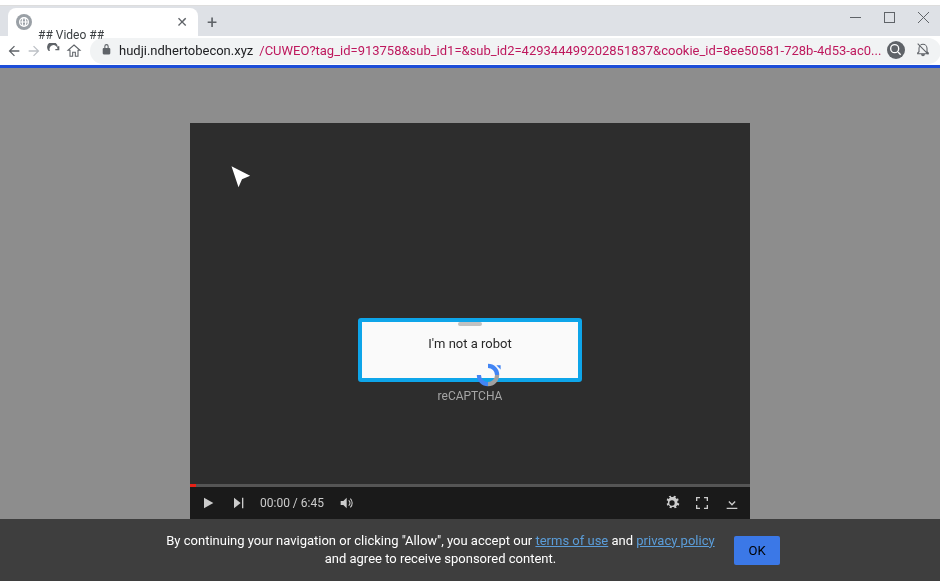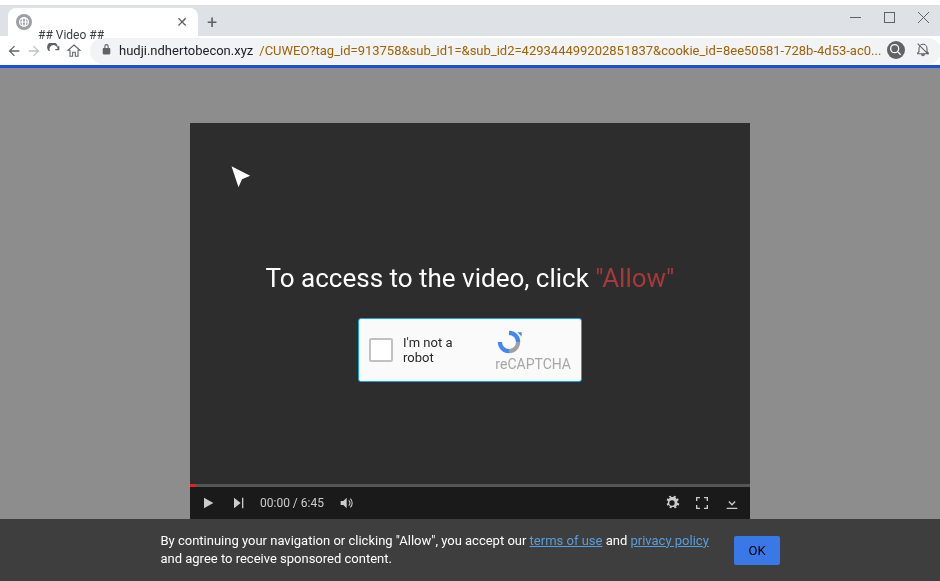--- a/index.html
+++ b/index.html
@@ -17,49 +17,49 @@
 .win-controls { position: absolute; right: 0; top: -6px; display: flex; height: 34px; }
 .win-btn { width: 34px; display: flex; align-items: center; justify-content: center; color: #5f6368; cursor: pointer; }
 .win-btn svg { width: 11px; height: 11px; }
 
 .toolbar { height: 32px; background: #fff; display: flex; align-items: center; padding: 0 6px; gap: 4px; border-bottom: 3px solid #1d4ed8; }
 .nav-btn { width: 28px; height: 28px; display: flex; align-items: center; justify-content: center; color: #5f6368; cursor: pointer; border-radius: 50%; }
 .nav-btn.disabled { color: #bdc1c6; }
 .nav-btn svg { width: 16px; height: 16px; fill: currentColor; }
 .omnibox { flex: 1; height: 26px; background: #f1f3f4; border-radius: 13px; display: flex; align-items: center; padding: 0 10px; font-size: 13px; color: #202124; gap: 6px; margin: 0 4px; }
 .omnibox .lock { color: #5f6368; }
-.omnibox .url-path { color: #a16207; white-space: nowrap; overflow: hidden; text-overflow: ellipsis; flex: 1; }
+.omnibox .url-path { color: #be185d; white-space: nowrap; overflow: hidden; text-overflow: ellipsis; flex: 1; }
 .omnibox .right-icons { display: flex; gap: 10px; color: #5f6368; }
 .right-icons svg, .tool-icon svg { width: 16px; height: 16px; fill: currentColor; }
 
 .content { position: absolute; top: 68px; left: 0; right: 0; bottom: 0; background: #8d8d8d; display: flex; justify-content: center; padding-top: 55px; }
 
 .player { width: 560px; height: 396px; background: #2d2d2d; position: relative; }
 .cursor-icon { position: absolute; top: 40px; left: 38px; }
 .cursor-icon svg { width: 28px; height: 30px; fill: #fff; }
 
 .overlay-text { position: absolute; top: 140px; left: 0; right: 0; text-align: center; color: #fff; font-family: Georgia, serif; font-size: 26px; }
 .overlay-text .allow { color: #a63939; }
 
-.captcha { position: absolute; top: 195px; left: 50%; transform: translateX(-50%); width: 224px; height: 64px; background: #fafafa; border: 1px solid #0ea5e9; border-radius: 3px; display: flex; align-items: center; padding: 0 10px; gap: 10px; }
+.captcha { position: absolute; top: 195px; left: 50%; transform: translateX(-50%); width: 224px; height: 64px; background: #fafafa; border: 4px solid #0ea5e9; border-radius: 3px; display: flex; align-items: center; padding: 0 10px; gap: 10px; flex-direction: column; }
 .captcha-check { width: 24px; height: 24px; border: 2px solid #c1c1c1; border-radius: 2px; background: #fff; cursor: pointer; }
 .captcha-label { font-size: 13px; color: #282828; flex: 1; }
-.captcha-logo { display: flex; flex-direction: column; align-items: flex-start; font-size: 14px; color: #a6a6a6; }
+.captcha-logo { display: flex; flex-direction: column; align-items: flex-end; font-size: 12px; color: #a6a6a6; }
 .captcha-logo svg { width: 28px; height: 28px; }
 
 .progress { position: absolute; bottom: 32px; left: 0; right: 0; height: 3px; background: #555; }
 .progress .buffered { position: absolute; left: 0; top: 0; bottom: 0; width: 1%; background: #e62117; }
 
 .controls { position: absolute; bottom: 0; left: 0; right: 0; height: 32px; background: #1a1a1a; display: flex; align-items: center; padding: 0 10px; gap: 14px; color: #ccc; font-size: 12px; }
 .controls .spacer { flex: 1; }
 .ctrl-btn svg { width: 16px; height: 16px; fill: #ccc; }
 .ctrl-btn { cursor: pointer; display: flex; align-items: center; }
 
 .cookie-bar { position: absolute; bottom: 0; left: 0; right: 0; height: 62px; background: rgba(55,55,55,0.92); display: flex; align-items: center; justify-content: center; gap: 14px; padding: 0 20px; font-family: Georgia, serif; }
-.cookie-text { color: #fff; font-size: 13px; text-align: left; line-height: 1.4; max-width: 560px; }
+.cookie-text { color: #fff; font-size: 13px; text-align: center; line-height: 1.4; max-width: 560px; }
 .cookie-text a { color: #5b9dd9; text-decoration: underline; }
 .ok-btn { background: #3b78e7; color: #000000; border: none; padding: 7px 14px; border-radius: 2px; font-size: 13px; cursor: pointer; }
 
 .zoom-badge { width:18px; height:18px; border-radius:50%; background:#5f6368; display:flex; align-items:center; justify-content:center; }
 </style>
 </head>
 <body>
 
 <div class="titlebar"></div>
 
@@ -136,23 +136,20 @@
 
 </div>
 
 <div class="content">
   <div class="player">
     <div class="cursor-icon">
       <svg viewBox="0 0 24 24">
           <path d="M3 2l6 18 3-7 7-3z"></path>
         </svg>
     </div>
-    <div class="overlay-text">
-      <span>To access to the video, click </span><span class="allow">"Allow"</span>
-    </div>
     <div class="captcha">
       <div class="captcha-check"></div>
       <div class="captcha-label">I'm not a robot</div>
       <div class="captcha-logo">
         <svg viewBox="0 0 40 40">
             <path d="M20 4a16 16 0 0116 16h-6a10 10 0 00-10-10z" fill="#4285f4"></path>
             <path d="M36 20a16 16 0 01-16 16v-6a10 10 0 0010-10z" fill="#a0a0a0"></path>
             <path d="M20 36A16 16 0 014 20h6a10 10 0 0010 10z" fill="#4285f4"></path>
             <polygon points="32,6 38,6 38,12" fill="#4285f4"></polygon>
           </svg>

